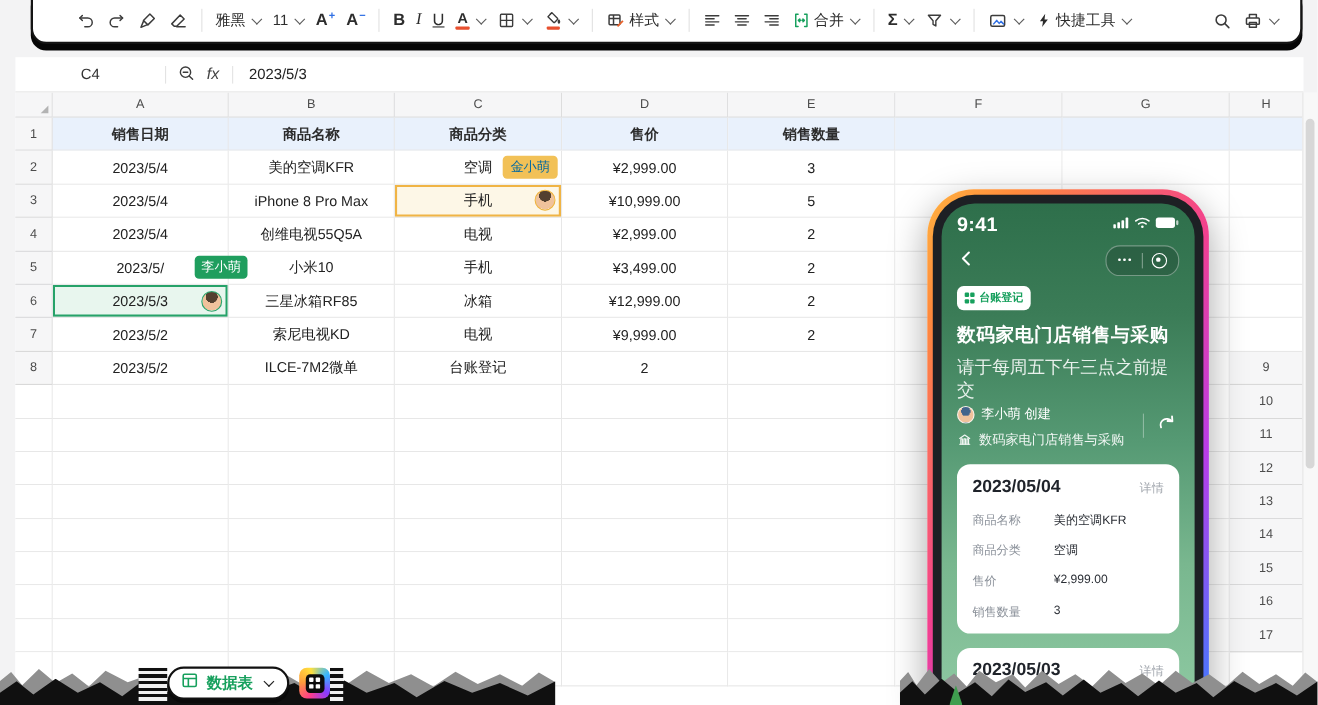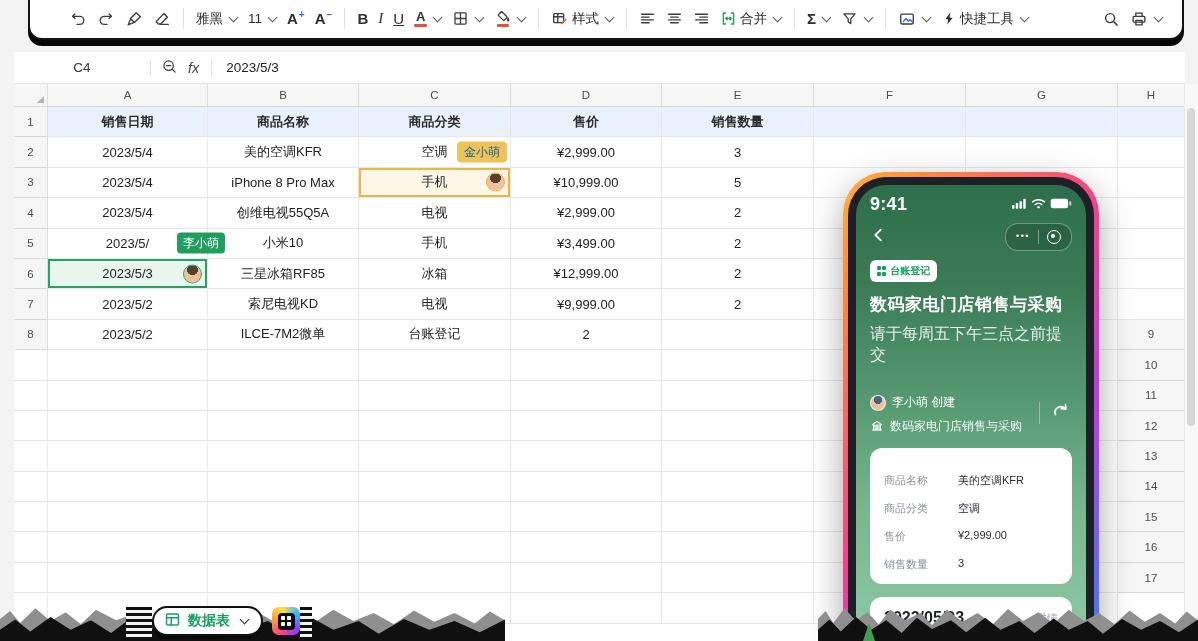--- a/index.html
+++ b/index.html
@@ -78,21 +78,21 @@
   #capsule .dots{font-size:9px;letter-spacing:1.5px;line-height:1;margin-top:-2px;}
   #capsule .cdiv{width:1px;height:14px;background:rgba(255,255,255,.4);}
   #capsule .ring{width:12px;height:12px;border:1.4px solid #fff;border-radius:50%;position:relative;}
   #capsule .ring:after{content:"";position:absolute;left:3.3px;top:3.3px;width:3.4px;height:3.4px;background:#fff;border-radius:50%;}
   #badge{display:inline-flex;align-items:center;gap:4px;background:#fff;color:#17a05d;font-size:10px;
     font-weight:bold;border-radius:6px;padding:4px 7px;margin-top:9px;}
   .bgrid{display:grid;grid-template-columns:4px 4px;grid-template-rows:4px 4px;gap:1.2px;}
   .bgrid span{background:#17a05d;border-radius:1px;}
   #ptitle{font-size:17px;font-weight:bold;margin-top:11px;letter-spacing:.5px;}
   #psub{font-size:16px;color:rgba(255,255,255,.88);margin-top:8px;}
-  #crow{display:flex;align-items:center;gap:6px;margin-top:28px;font-size:12px;position:relative;}
+  #crow{display:flex;align-items:center;gap:6px;margin-top:2px;font-size:12px;position:relative;}
   .pav{width:16px;height:16px;border-radius:50%;background:radial-gradient(circle at 50% 28%,#42648c 0 34%,#f0c29c 35%);border:1px solid rgba(255,255,255,.8);box-sizing:border-box;}
   #corow{display:flex;align-items:center;gap:6px;margin-top:7px;font-size:12px;color:rgba(255,255,255,.92);}
   #sharewrap{position:absolute;right:0;top:6px;display:flex;align-items:center;gap:10px;}
   #sharediv{width:1px;height:22px;background:rgba(255,255,255,.35);}
   .pcard{background:#fff;border-radius:12px;margin-top:13px;padding:12px 14px;color:#23272e;}
   .pcard .chead{display:flex;align-items:center;justify-content:space-between;}
   .pcard .cdate{font-size:16px;font-weight:bold;color:#1f232a;}
   .pcard .cdetail{font-size:11px;color:#a2a7ae;cursor:pointer;}
   .pcard .frow{display:flex;margin-top:13px;font-size:11px;}
   .pcard .flabel{width:74px;color:#8a9099;}
@@ -556,20 +556,24 @@
         <div id="corow">
           <span><svg width="14" height="14" viewBox="0 0 20 20" fill="none" stroke="#fff" stroke-width="1.5" stroke-linecap="round" stroke-linejoin="round" opacity="0.92">
                 <path d="M3.5 17h13"></path>
                 <path d="M5 17v-7h2v7M9 17v-7h2v7M13 17v-7h2v7"></path>
                 <path d="M3.5 9.5 10 5l6.5 4.5"></path>
               </svg></span>
           <span>数码家电门店销售与采购</span>
         </div>
         <div id="cards">
             <div class="pcard">
+              <div class="chead">
+                <span class="cdate">2023/05/04</span>
+                <span class="cdetail">详情</span>
+              </div>
               <div class="frow">
                 <span class="flabel">商品名称</span>
                 <span class="fvalue">美的空调KFR</span>
               </div>
               <div class="frow">
                 <span class="flabel">商品分类</span>
                 <span class="fvalue">空调</span>
               </div>
               <div class="frow">
                 <span class="flabel">售价</span>

